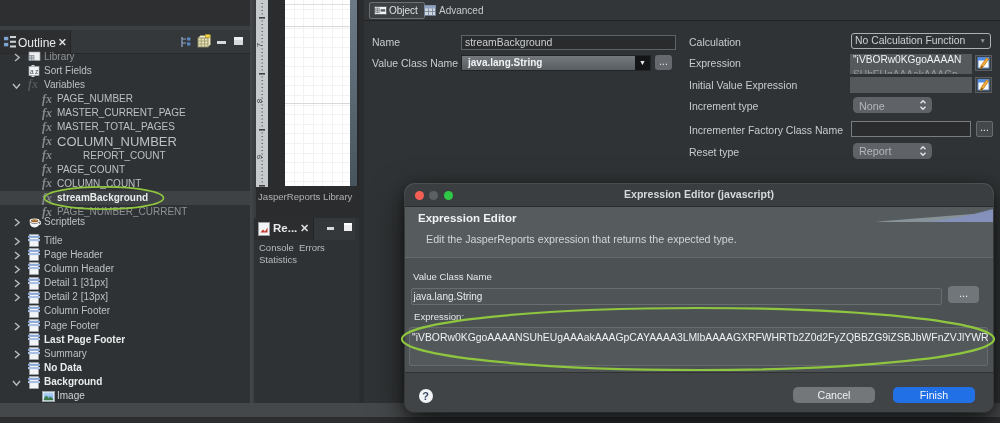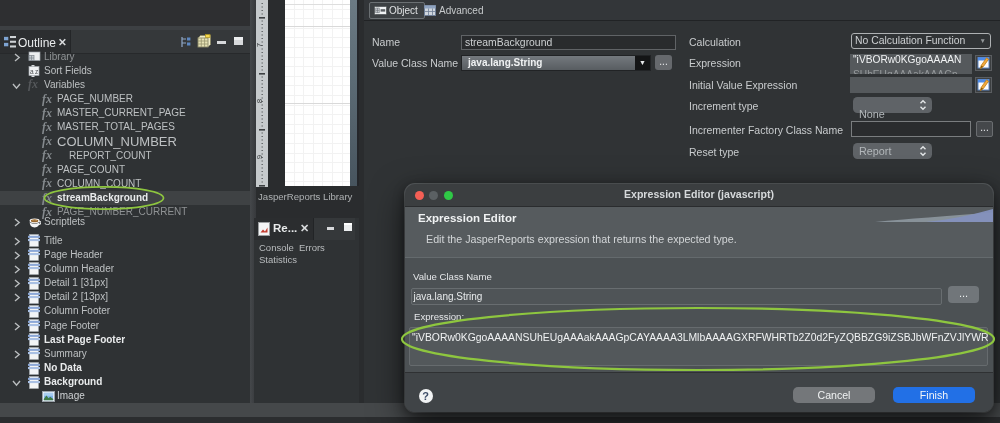--- a/index.html
+++ b/index.html
@@ -99,21 +99,21 @@
       <div class="row" style="left:0; top:81.5px; width:250px; height:14px; z-index:1;">
         <span style="position:absolute;left:42px;top:1px;height:12px;display:flex;align-items:center;">
           <span style="font-family:'Liberation Serif',serif; font-style:italic; font-weight:bold; color:#858a8e; font-size:12px;">fx</span>
         </span>
         <span style="position:absolute;left:57px;top:0px;line-height:14px;color:#bdc0c2;font-size:13px;font-weight:normal;">COLUMN_NUMBER</span>
       </div>
       <div class="row" style="left:0; top:95.6px; width:250px; height:14px; z-index:1;">
         <span style="position:absolute;left:42px;top:1px;height:12px;display:flex;align-items:center;">
           <span style="font-family:'Liberation Serif',serif; font-style:italic; font-weight:bold; color:#858a8e; font-size:12px;">fx</span>
         </span>
-        <span style="position:absolute;left:57px;top:0px;line-height:14px;color:#bdc0c2;font-size:10px;font-weight:normal;padding-left:12px;">REPORT_COUNT</span>
+        <span style="position:absolute;left:71px;top:0px;line-height:14px;color:#bdc0c2;font-size:10px;font-weight:normal;padding-left:12px;">REPORT_COUNT</span>
       </div>
       <div class="row" style="left:0; top:109.8px; width:250px; height:14px; z-index:1;">
         <span style="position:absolute;left:42px;top:1px;height:12px;display:flex;align-items:center;">
           <span style="font-family:'Liberation Serif',serif; font-style:italic; font-weight:bold; color:#858a8e; font-size:12px;">fx</span>
         </span>
         <span style="position:absolute;left:57px;top:0px;line-height:14px;color:#bdc0c2;font-size:10px;font-weight:normal;">PAGE_COUNT</span>
       </div>
       <div class="row" style="left:0; top:123.9px; width:250px; height:14px; z-index:1;">
         <span style="position:absolute;left:42px;top:1px;height:12px;display:flex;align-items:center;">
           <span style="font-family:'Liberation Serif',serif; font-style:italic; font-weight:bold; color:#858a8e; font-size:12px;">fx</span>
@@ -449,21 +449,21 @@
       <div class="abs" style="left:486px; top:77px; width:122px; height:16px; background:#55595c;"></div>
       <svg class="abs" style="left:611px; top:77px;" width="17" height="16" viewBox="0 0 17 16">
         <rect x="0.5" y="0.5" width="16" height="15" fill="#3c3f41" stroke="#5a5d60"></rect>
         <rect x="3" y="2.5" width="11" height="10.5" fill="#fdfdfd" stroke="#5f87c4" stroke-width="1"></rect>
         <rect x="3" y="2.5" width="11" height="3" fill="#4f8ce8"></rect>
         <path d="M13.6 4.2 L8.2 11.8 L5.4 13.6 L6.2 10.4 L11.6 2.8 Z" fill="#f2a93e" stroke="#bf7d12" stroke-width="0.8"></path>
         <path d="M6.2 10.4 L8.2 11.8 L5.4 13.6 Z" fill="#8a5a0a"></path>
       </svg>
       <span class="abs" style="left:325px; top:100px; color:#c9ccce; font-size:10.5px;">Increment type</span>
       <div class="abs" style="left:489px; top:97px; width:79px; height:16px; background:#5f6367; border-radius:4.5px;">
-        <span class="abs" style="left:6px; top:11px; color:#b2b7ba; font-size:10.8px;">None</span>
+        <span class="abs" style="left:6px; top:3px; color:#b2b7ba; font-size:10.8px;">None</span>
         <svg class="abs" style="right:3px; top:2px;" width="12" height="12" viewBox="0 0 12 12">
           <path d="M3.5 4.3 L6 1.8 L8.5 4.3 M3.5 7.7 L6 10.2 L8.5 7.7" stroke="#e3e6e8" stroke-width="1.4" fill="none"></path>
         </svg>
       </div>
       <span class="abs" style="left:325px; top:124px; color:#c9ccce; font-size:10.5px;">Incrementer Factory Class Name</span>
       <div class="abs" style="left:487px; top:121px; width:120px; height:16px; background:#2a2c2e; border:1px solid #7a7d7f;"></div>
       <div class="abs" style="left:612px; top:121px; width:17px; height:16px; background:#45484b; border:1px solid #6a6d70; border-radius:2px; color:#e8eaeb; text-align:center; font-size:10px; line-height:12px;">...</div>
       <span class="abs" style="left:325px; top:146px; color:#c9ccce; font-size:10.5px;">Reset type</span>
       <div class="abs" style="left:489px; top:143px; width:79px; height:16px; background:#5f6367; border-radius:4.5px;">
         <span class="abs" style="left:6px; top:1.5px; color:#b2b7ba; font-size:10.8px;">Report</span>

